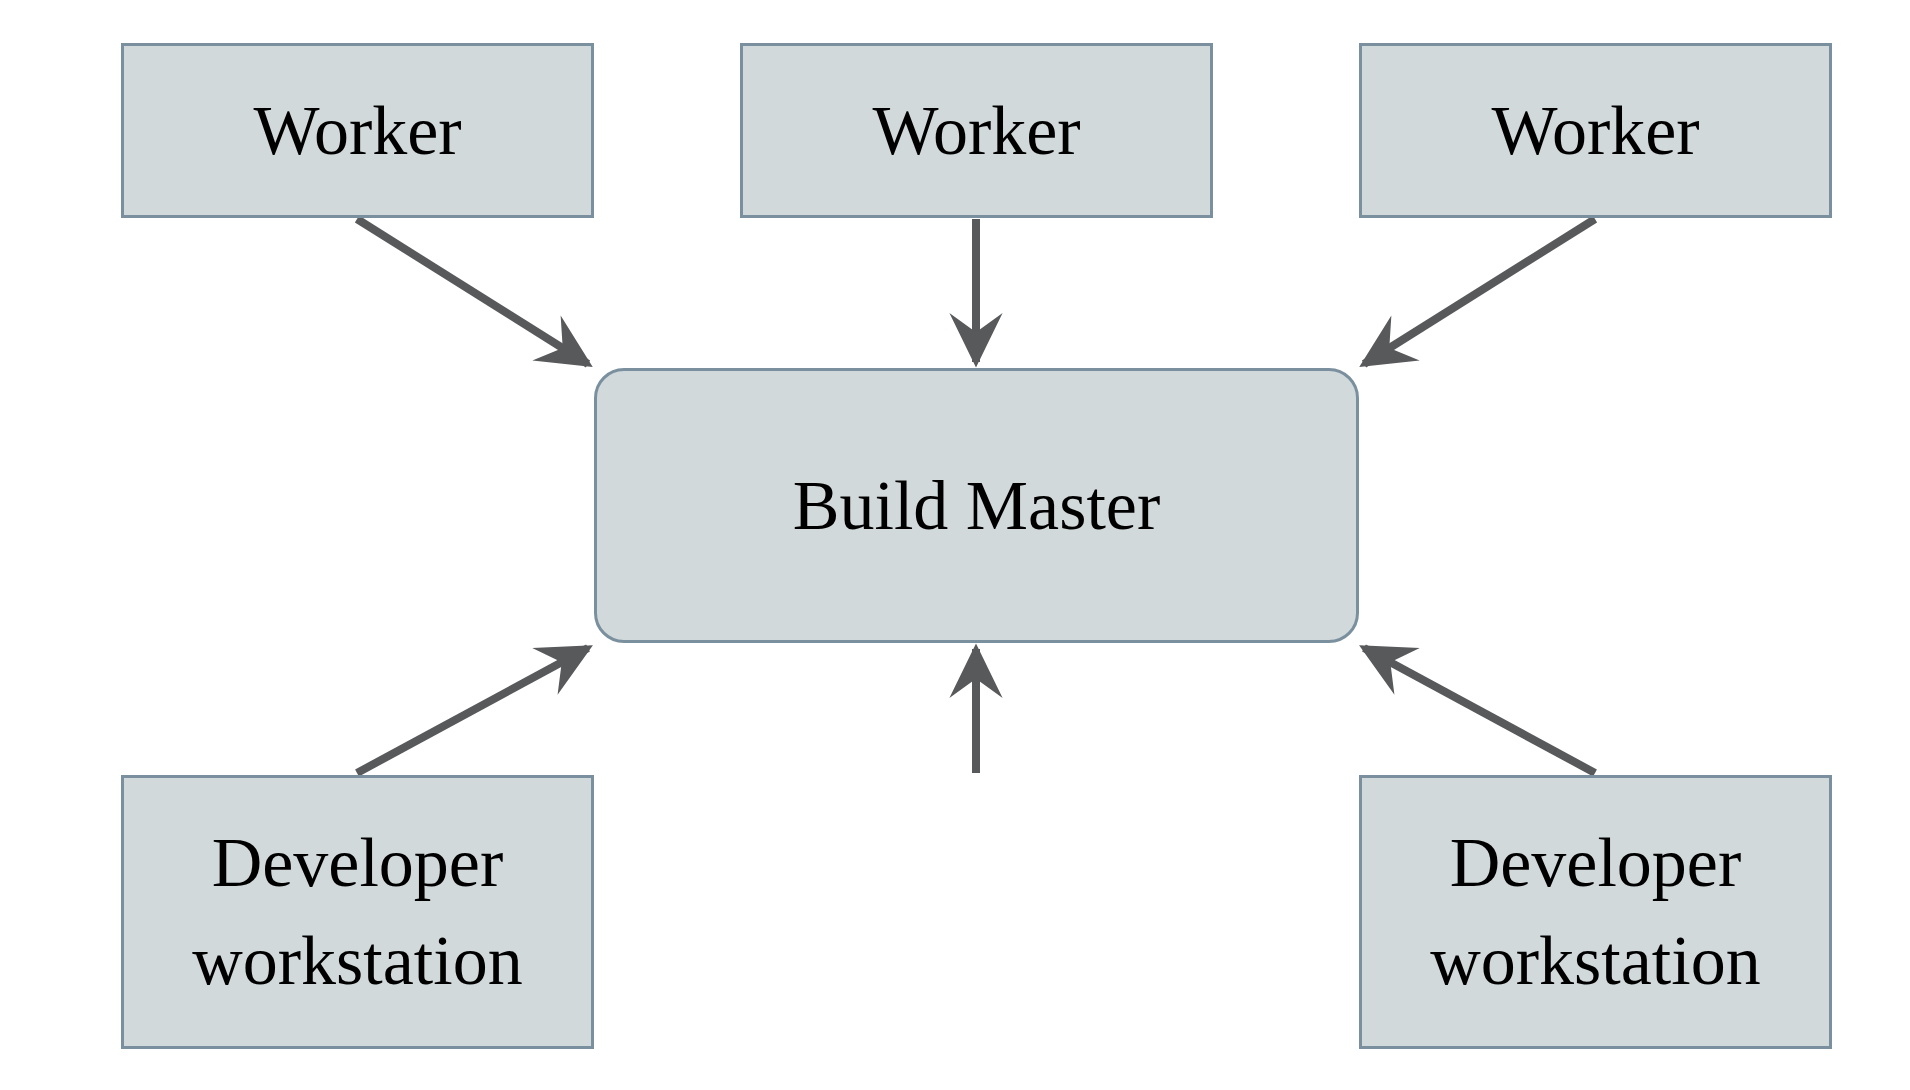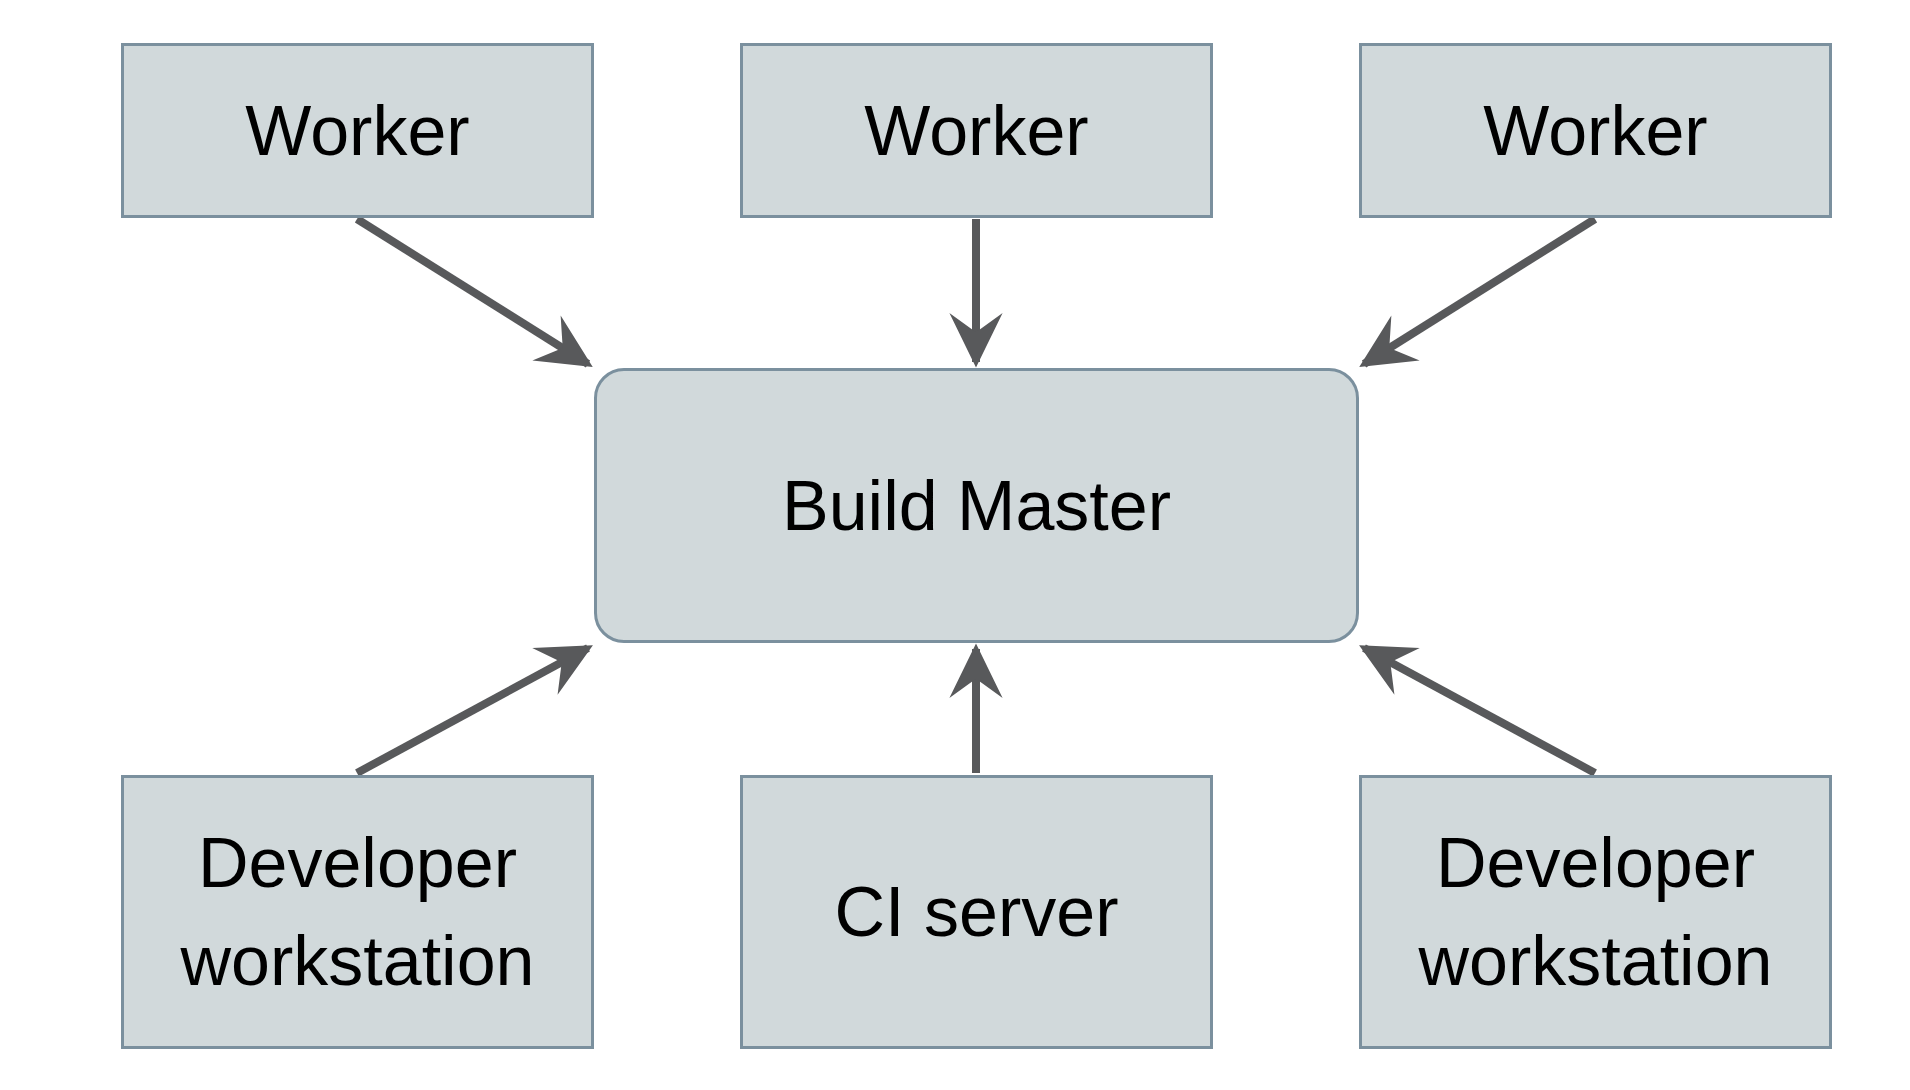--- a/index.html
+++ b/index.html
@@ -35,20 +35,21 @@
     box-sizing: border-box;
     background: var(--node-fill, #d1d9db);
     border: 3px solid var(--node-border, #7b909e);
     display: flex;
     align-items: center;
     justify-content: center;
     text-align: center;
     color: var(--label, #000000);
     font-size: 70px;
     line-height: 1.4;
+    font-family: Liberation Serif, serif;
   }
   .worker-tl { left: 121px; top: 43px;  width: 473px; height: 175px; }
   .worker-tc { left: 740px; top: 43px;  width: 473px; height: 175px; }
   .worker-tr { left: 1359px; top: 43px; width: 473px; height: 175px; }
   .build-master { left: 594px; top: 368px; width: 765px; height: 275px; border-radius: 30px; }
   .dev-ws-l { left: 121px; top: 775px;  width: 473px; height: 274px; padding: 0 30px; }
   .ci-server { left: 740px; top: 775px; width: 473px; height: 274px; }
   .dev-ws-r { left: 1359px; top: 775px; width: 473px; height: 274px; padding: 0 30px; }
 </style>
 </head>
@@ -84,21 +85,18 @@
   </div>
 
   <div class="node build-master">
     <span>Build Master</span>
   </div>
 
   <div class="node dev-ws-l">
     <span>Developer workstation</span>
   </div>
 
-  <div class="node ci-server">
-    <span>CI server</span>
-  </div>
 
   <div class="node dev-ws-r">
     <span>Developer workstation</span>
   </div>
 
 </div>
 
 </body></html>

